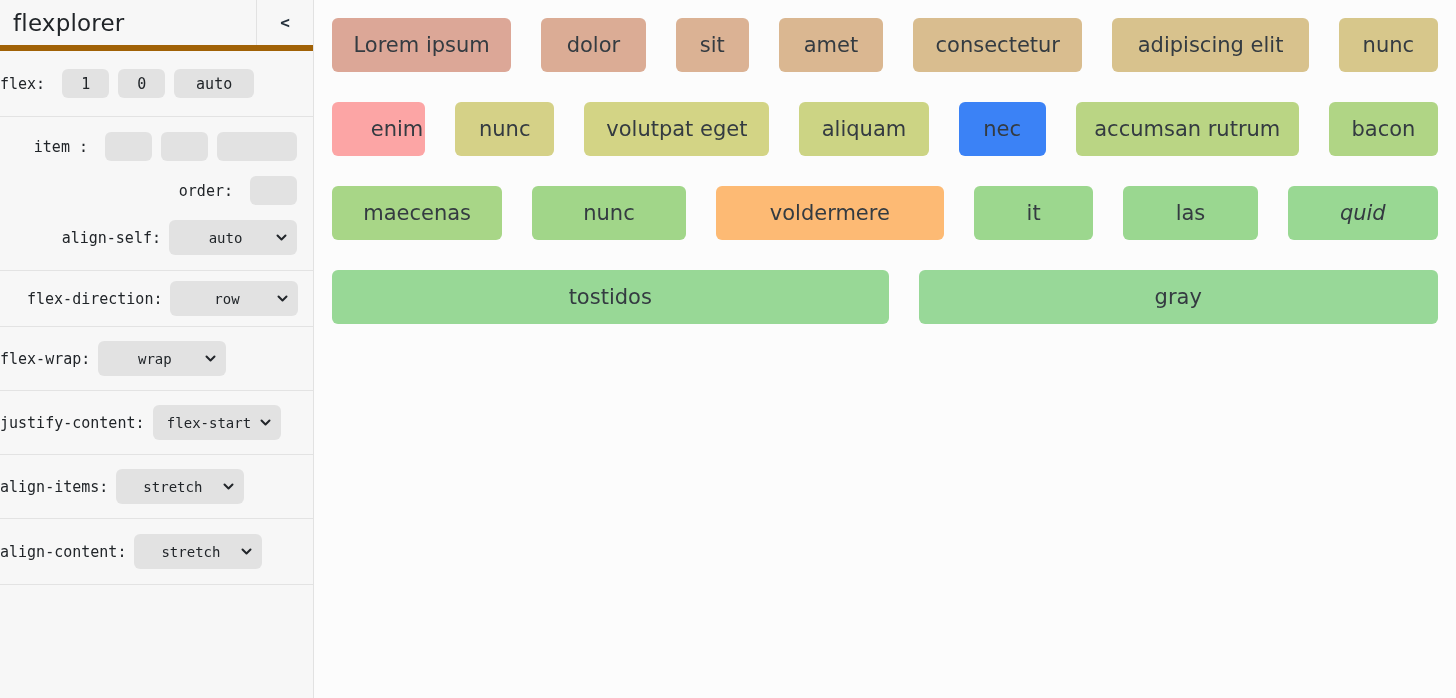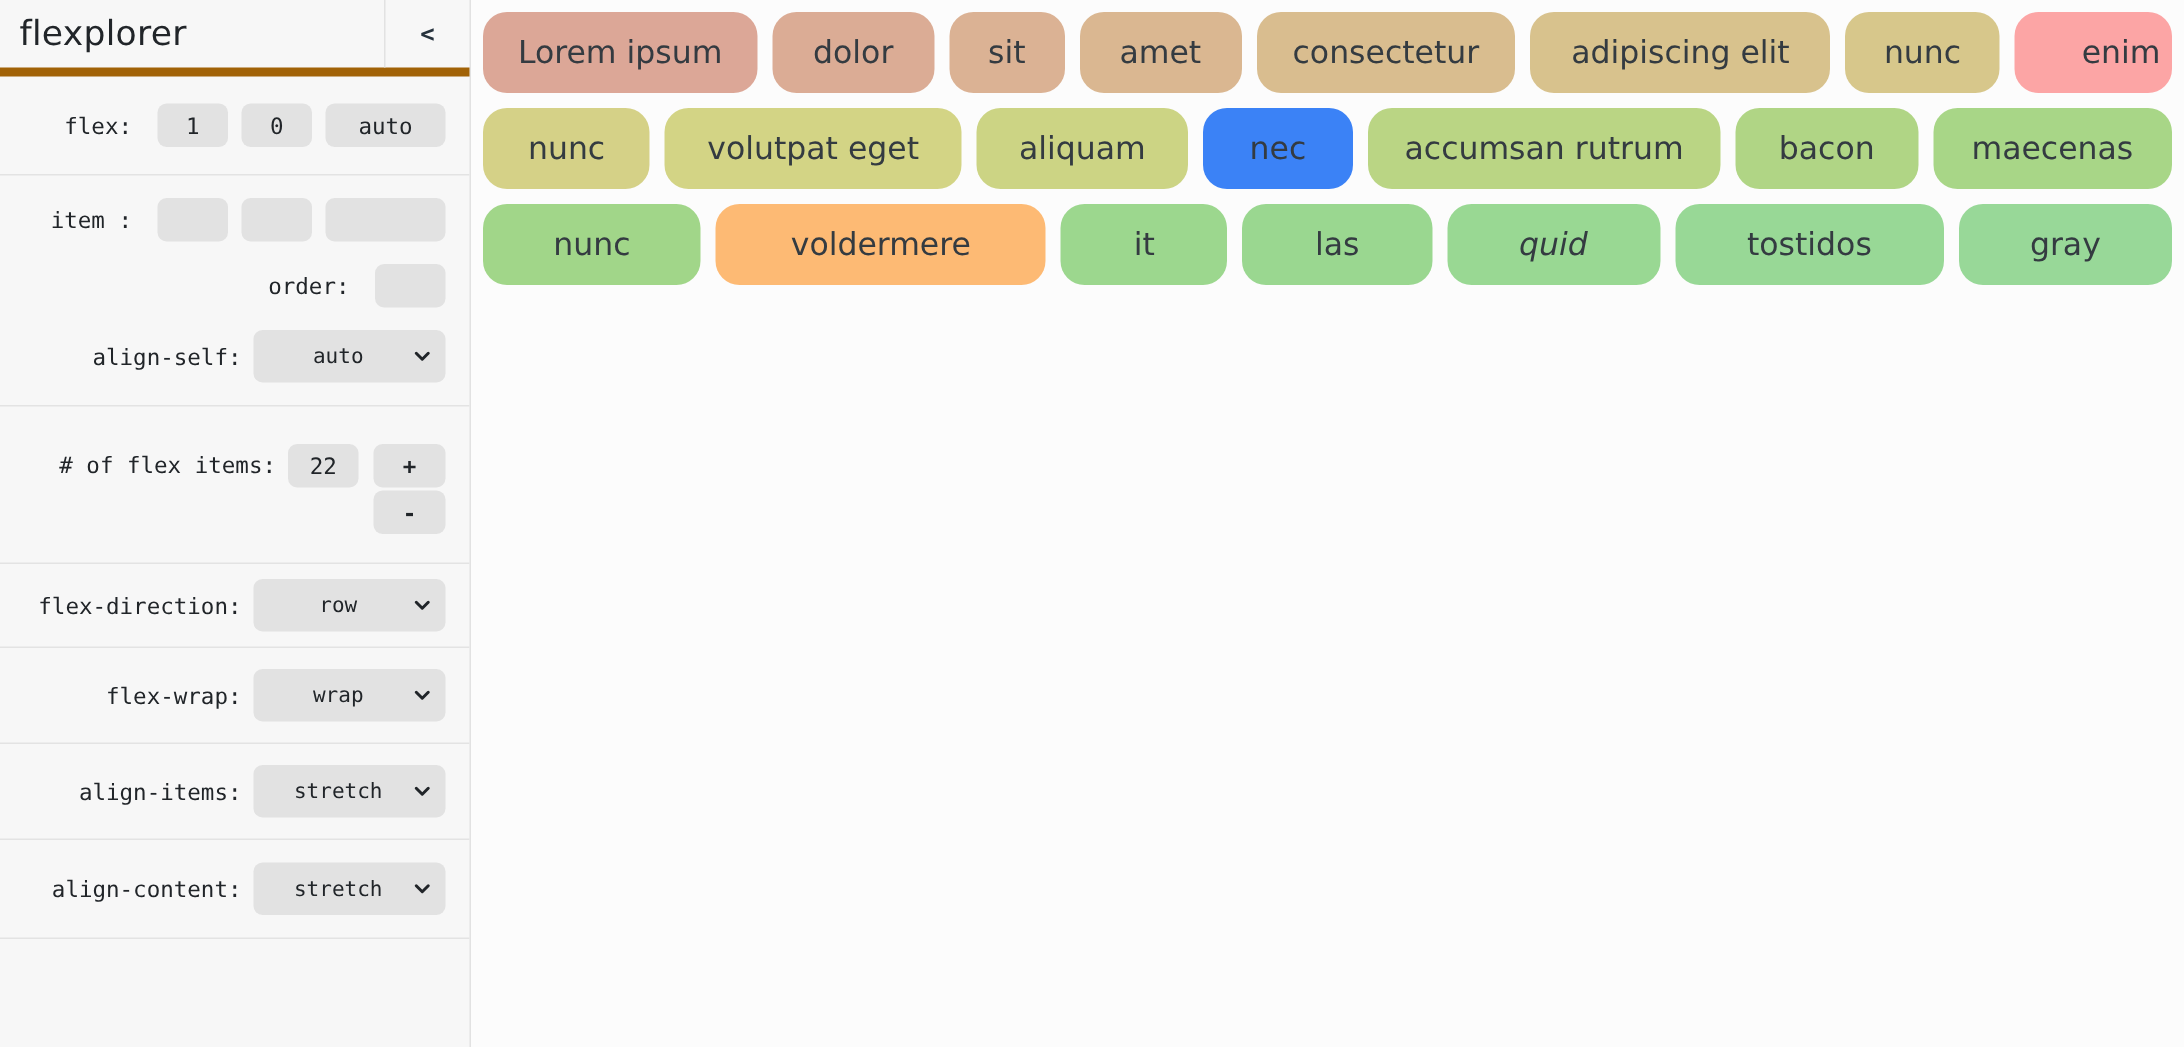--- a/index.html
+++ b/index.html
@@ -46,21 +46,21 @@
     font-size: 16px;
     font-weight: 700;
     color: #26323d;
     cursor: pointer;
   }
 
   .section {
     border-bottom: 1px solid #e3e3e3;
     display: flex;
     align-items: center;
-    justify-content: flex-end;
+    justify-content: flex-start;
     padding-right: 16px;
     flex-shrink: 0;
   }
   .sec-flex { height: 66px; }
   .sec-itemgroup {
     height: 154px;
     flex-direction: column;
     align-items: flex-end;
     justify-content: center;
     gap: 15px;
@@ -140,22 +140,22 @@
     flex-direction: row;
     flex-wrap: wrap;
     justify-content: flex-start;
     align-items: stretch;
     align-content: flex-start;
   }
   .flex-item {
     flex-grow: 1;
     flex-shrink: 0;
     height: 54px;
-    margin: 5px;
-    border-radius: 16px;
+    margin: 15px;
+    border-radius: 6px;
     display: flex;
     align-items: center;
     justify-content: center;
     font-size: 21px;
     color: #343b41;
     white-space: nowrap;
   }
 </style>
 </head>
 <body>
@@ -191,30 +191,20 @@
       <span class="sb-label">align-self:</span>
       <div class="select">
         <span class="val">auto</span>
         <svg width="11" height="7" viewBox="0 0 11 7">
             <polyline points="1.5,1.5 5.5,5.5 9.5,1.5" fill="none" stroke="#212529" stroke-width="2" stroke-linecap="round" stroke-linejoin="round"></polyline>
           </svg>
       </div>
     </div>
   </div>
 
-  <div class="section sec-count">
-    <div class="ctl-row" style="align-items:flex-start;">
-      <span class="sb-label" style="line-height:29px;"># of flex items:</span>
-      <input class="ctl-input w-sm" style="margin-left: 0px;" value="22">
-      <div class="stepper">
-        <button class="step-btn">+</button>
-        <button class="step-btn">-</button>
-      </div>
-    </div>
-  </div>
 
   <div class="section sec-select sec-select-first">
     <div class="ctl-row">
       <span class="sb-label">flex-direction:</span>
       <div class="select">
         <span class="val">row</span>
         <svg width="11" height="7" viewBox="0 0 11 7">
             <polyline points="1.5,1.5 5.5,5.5 9.5,1.5" fill="none" stroke="#212529" stroke-width="2" stroke-linecap="round" stroke-linejoin="round"></polyline>
           </svg>
       </div>
@@ -226,20 +216,31 @@
       <span class="sb-label">flex-wrap:</span>
       <div class="select">
         <span class="val">wrap</span>
         <svg width="11" height="7" viewBox="0 0 11 7">
             <polyline points="1.5,1.5 5.5,5.5 9.5,1.5" fill="none" stroke="#212529" stroke-width="2" stroke-linecap="round" stroke-linejoin="round"></polyline>
           </svg>
       </div>
     </div>
   </div>
 
+  <div class="section sec-select">
+    <div class="ctl-row">
+      <span class="sb-label">justify-content:</span>
+      <div class="select">
+        <span class="val">flex-start</span>
+        <svg width="11" height="7" viewBox="0 0 11 7">
+            <polyline points="1.5,1.5 5.5,5.5 9.5,1.5" fill="none" stroke="#212529" stroke-width="2" stroke-linecap="round" stroke-linejoin="round"></polyline>
+          </svg>
+      </div>
+    </div>
+  </div>
 
   <div class="section sec-select">
     <div class="ctl-row">
       <span class="sb-label">align-items:</span>
       <div class="select">
         <span class="val">stretch</span>
         <svg width="11" height="7" viewBox="0 0 11 7">
             <polyline points="1.5,1.5 5.5,5.5 9.5,1.5" fill="none" stroke="#212529" stroke-width="2" stroke-linecap="round" stroke-linejoin="round"></polyline>
           </svg>
       </div>

